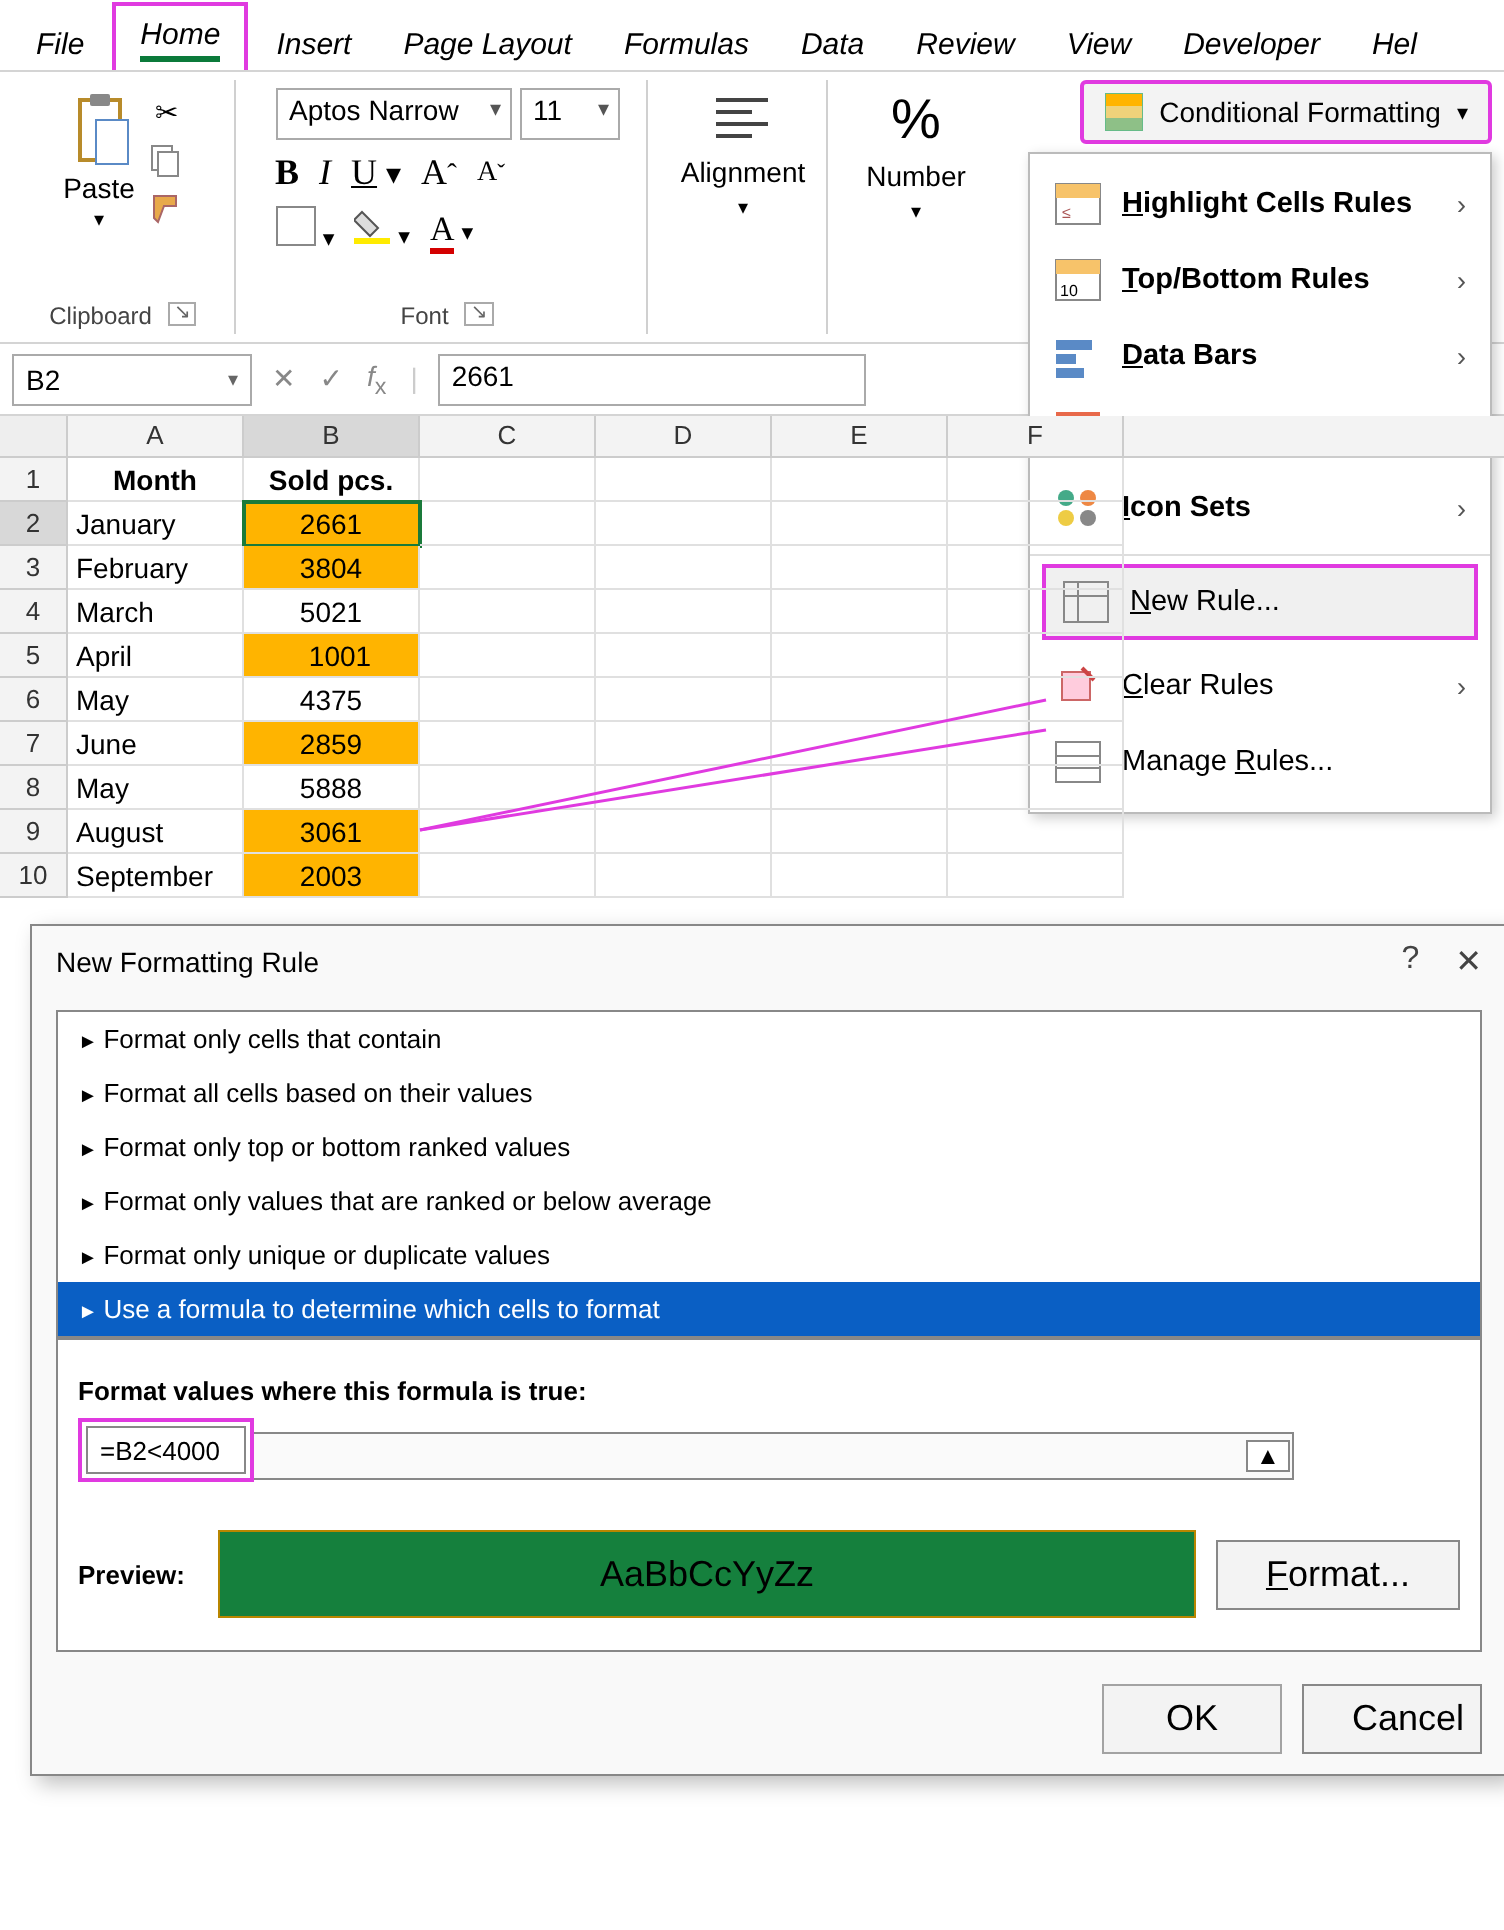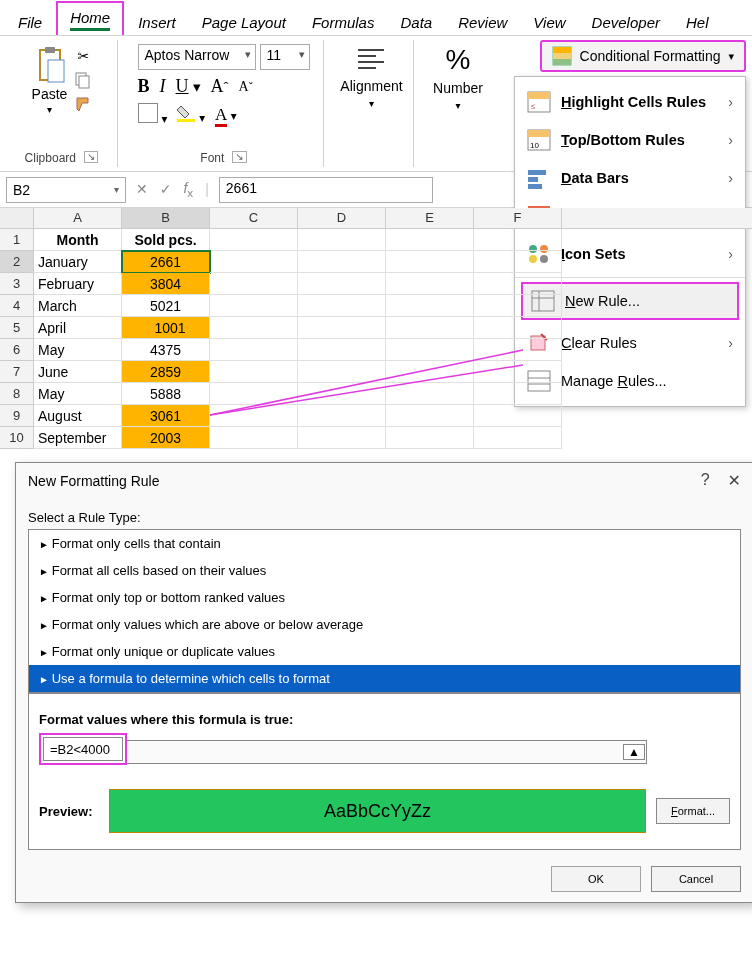--- a/index.html
+++ b/index.html
@@ -88,22 +88,22 @@
   .rulelist .ri::before{content:"► "; font-size:10px;}
   .rulelist .ri.sel{background:#0a5fc4; color:#fff;}
   .sub-label{font-weight:600; font-size:13px; margin:10px 0 6px 0;}
   .descbox{border:1px solid #888; background:#fff; padding:8px 10px 16px 10px;}
   .formula-wrap{border:2px solid #e03ae0; padding:2px; display:inline-block; margin-bottom:6px;}
   .formula-in{border:1px solid #888; width:604px; height:24px; padding:2px 6px; font-size:13px;}
   .formula-in-row{display:flex; align-items:center;}
   .formula-in-row .picker{margin-left:-24px; font-size:12px; border:1px solid #888; padding:0 4px; background:#fff;}
   .prev-row{display:flex; align-items:center; gap:10px; margin-top:18px;}
   .prev-row .pl{font-weight:600; font-size:13px; width:60px;}
-  .prev-box{flex:1; background:#22c55e; border:1px solid #b88600; height:44px; display:flex; align-items:center; justify-content:center; font-size:18px;}
-  .btn{border:1px solid #888; background:#f3f3f3; padding:6px 14px; font-size:11px; cursor:pointer;}
+  .prev-box{flex:1; background:#15803d; border:1px solid #b88600; height:44px; display:flex; align-items:center; justify-content:center; font-size:18px;}
+  .btn{border:1px solid #888; background:#f3f3f3; padding:6px 24px; font-size:18px; cursor:pointer;}
   .dlg-foot{display:flex; justify-content:flex-end; gap:10px; padding:6px 12px 2px 12px;}
   .btn.primary{border:1px solid #a3a3a3;}
   
   .u{text-decoration:underline;}
 </style>
 </head>
 <body>
 
 <div class="menubar">
   <div class="mi">File</div>
@@ -414,26 +414,25 @@
 
 <div class="dialog">
   <div class="dlg-title">
     <span class="t">New Formatting Rule</span>
     <div class="btns">
       <span>?</span>
       <span>✕</span>
     </div>
   </div>
   <div class="dlg-body">
-    <div class="dlg-sec-label">Select a Rule Type:</div>
     <div class="rulelist" id="rulelist">
         <div class="ri">Format only cells that contain</div>
         <div class="ri">Format all cells based on their values</div>
         <div class="ri">Format only top or bottom ranked values</div>
-        <div class="ri">Format only values which are above or below average</div>
+        <div class="ri">Format only values that are ranked or below average</div>
         <div class="ri">Format only unique or duplicate values</div>
         <div class="ri sel">Use a formula to determine which cells to format</div>
       </div>
 
     <div class="descbox">
       <div class="sub-label">Format values where this formula is true:</div>
       <div class="formula-in-row">
         <span class="formula-wrap"><input class="formula-in" style="width: 80px;" value="=B2&lt;4000"></span>
         <input class="formula-in" style="border-left: none; width: 520px;" disabled="">
         <span class="picker">▲</span>

